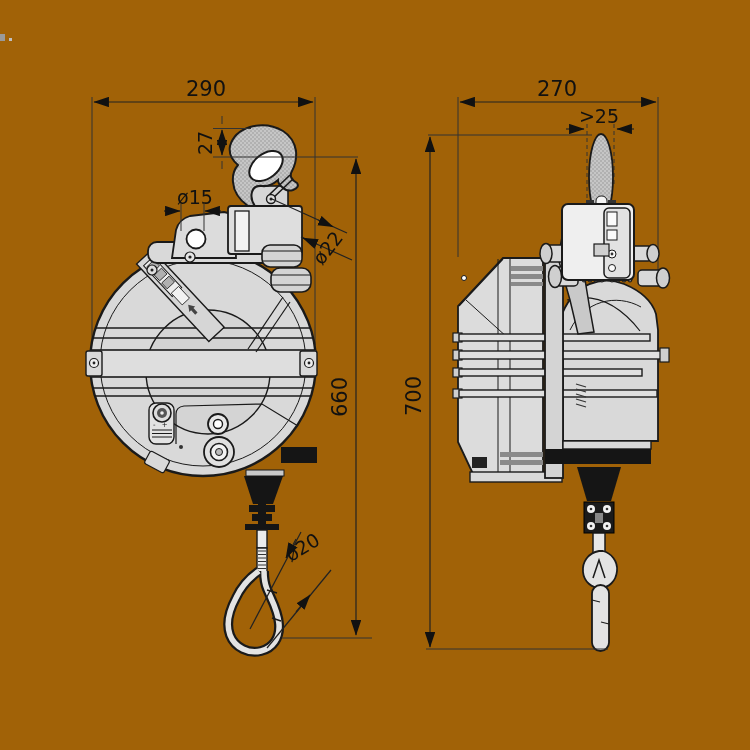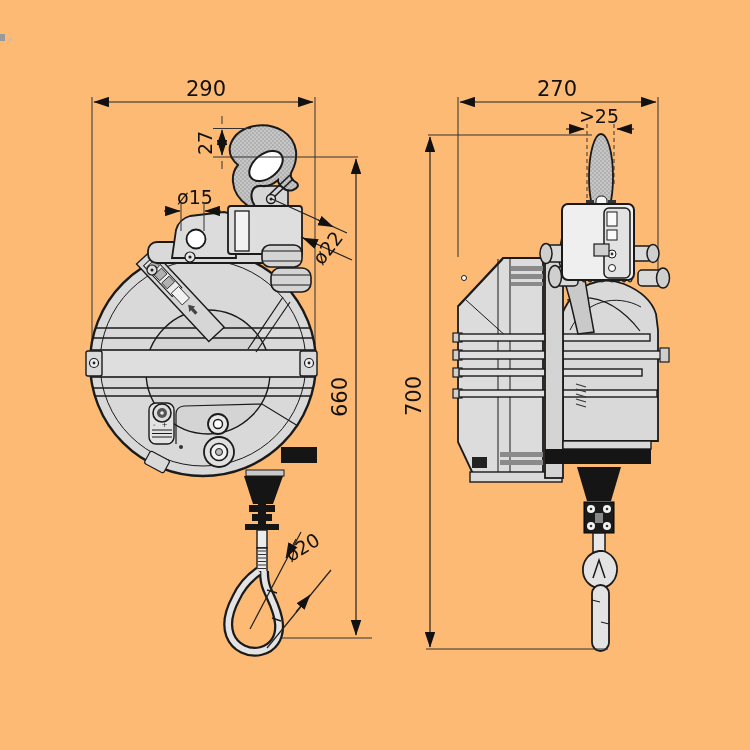--- a/index.html
+++ b/index.html
@@ -1,16 +1,16 @@
 <!DOCTYPE html>
 <html><head>
 <meta charset="utf-8">
 <style>
   html,body{margin:0;padding:0;background:#fff;}
-  .stage{position:relative;width:750px;height:750px;background:#fdba74;overflow:hidden;
+  .stage{position:relative;width:750px;height:750px;background:#a16207;overflow:hidden;
          font-family:"DejaVu Sans",sans-serif;}
   svg{display:block;}
   text{fill:#111;font-family:"DejaVu Sans",sans-serif;}
   .dim-big{font-size:21px;}
   .dim-small{font-size:19px;}
   .dim-tiny{font-size:7px;letter-spacing:2px;}
   .dl{stroke:#222;stroke-width:1.2;fill:none;}
   .ext{stroke:#333;stroke-width:1;fill:none;}
   .dash{stroke:#333;stroke-width:1;fill:none;stroke-dasharray:4 3;}
   .ol{stroke:#1a1a1a;fill:none;}

